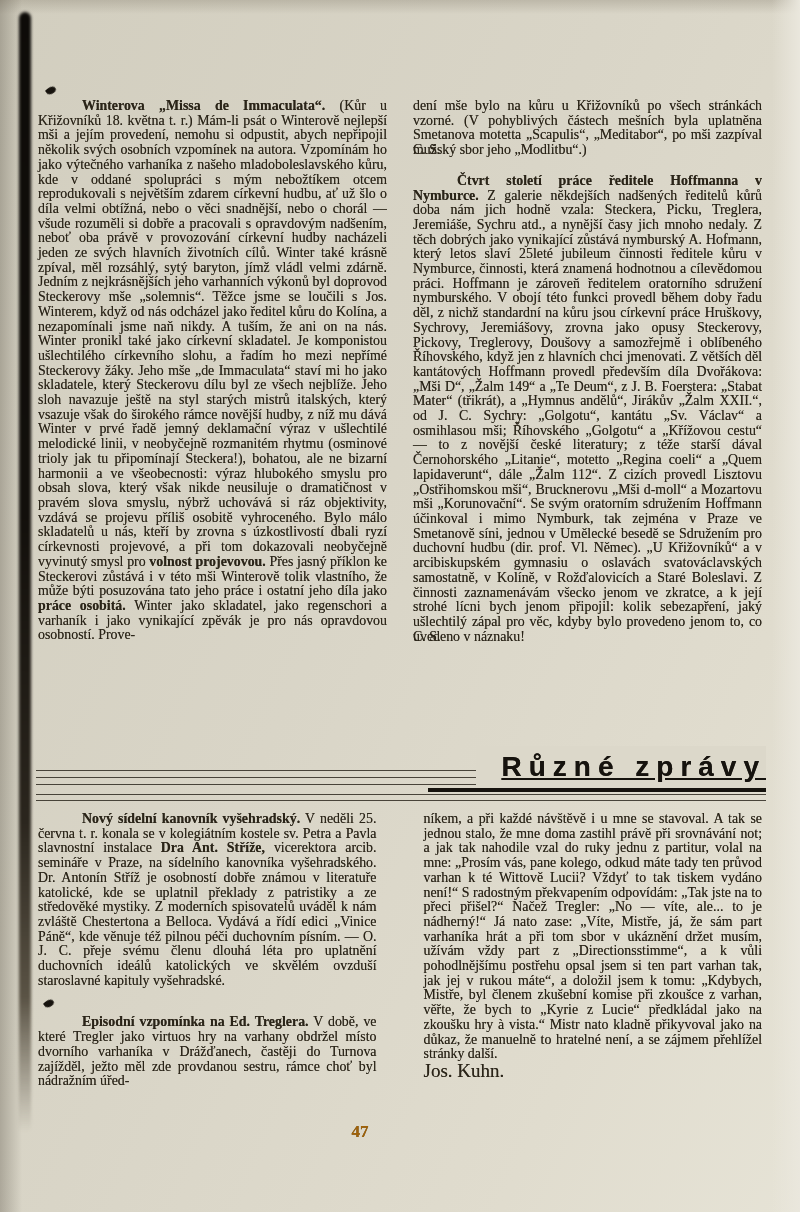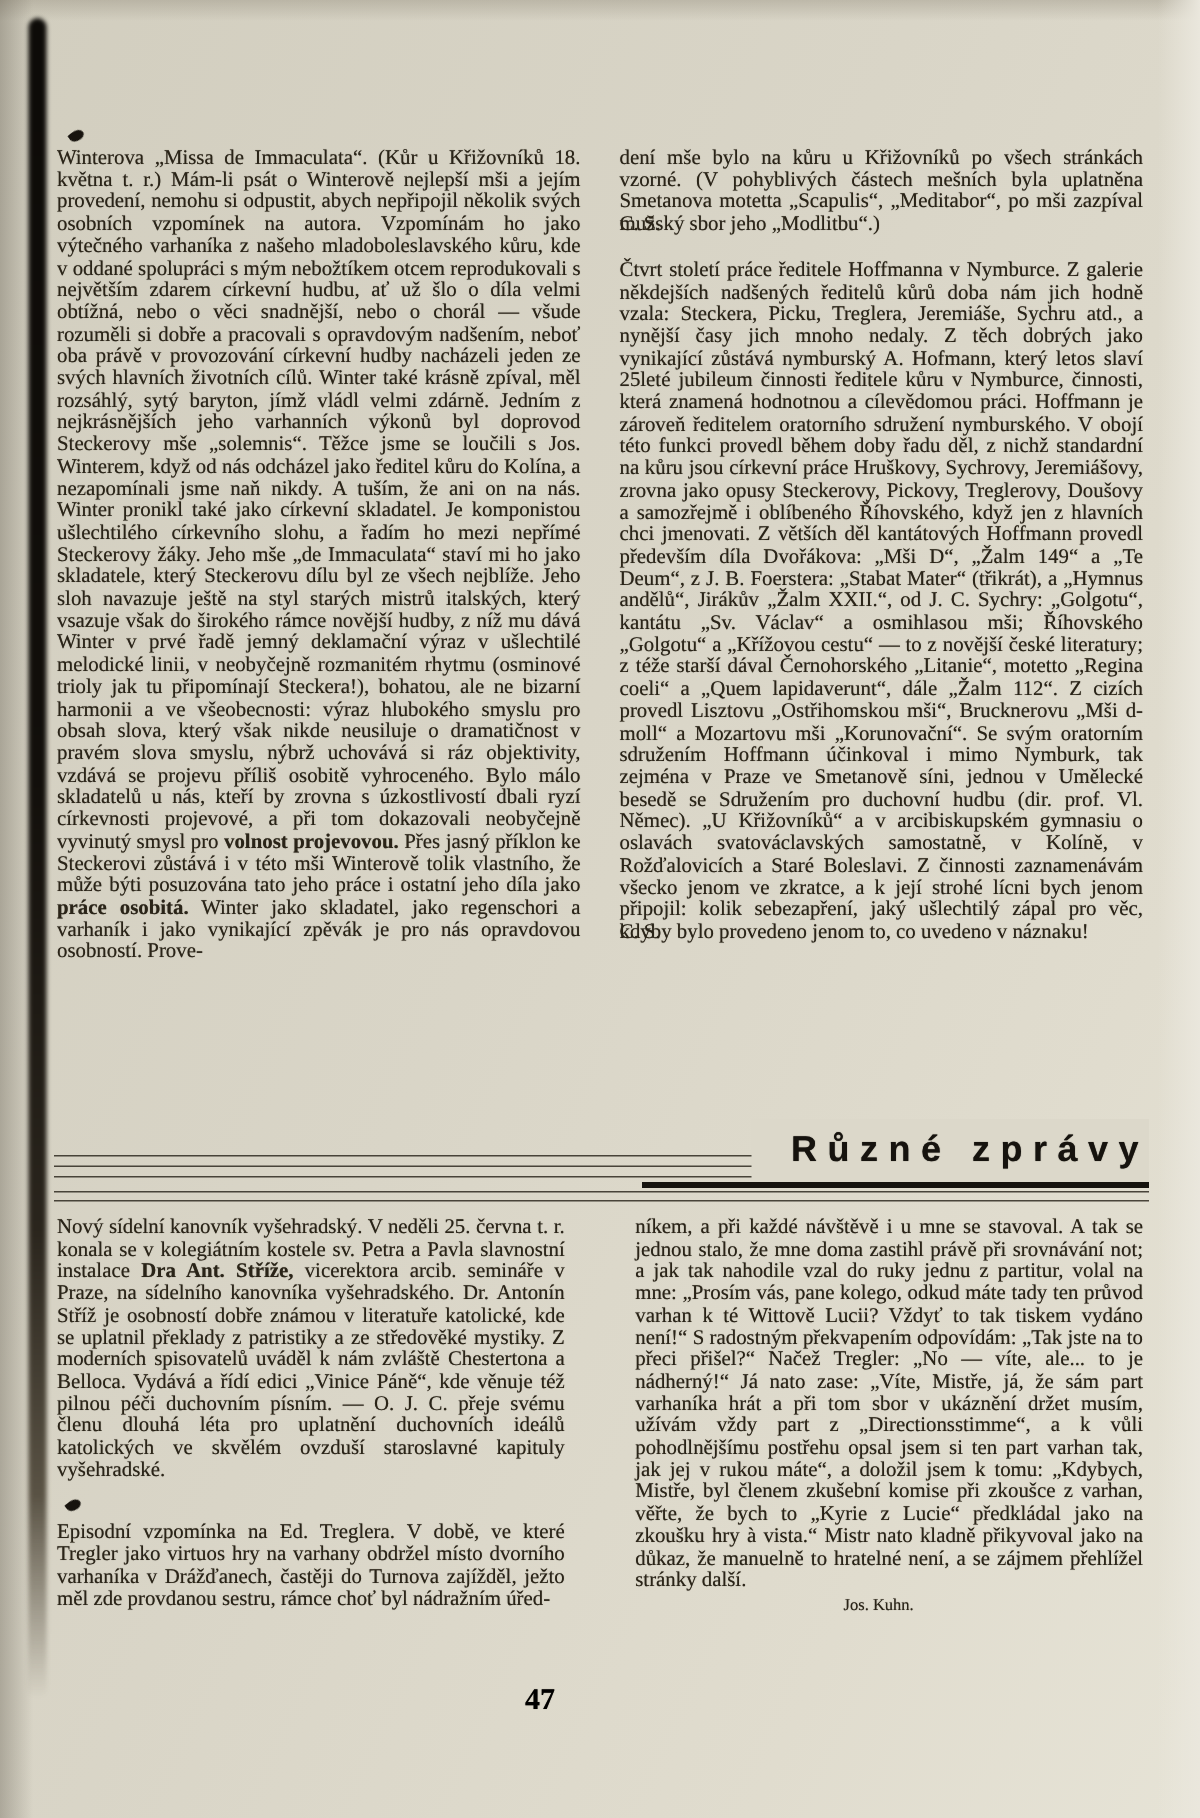--- a/index.html
+++ b/index.html
@@ -16,43 +16,43 @@
     background:linear-gradient(to right,rgba(70,64,52,.30),rgba(70,64,52,0));}
   .gutter-bar{position:absolute;left:19px;top:12px;width:12px;height:1120px;border-radius:7px;
     background:linear-gradient(to bottom,#0d0b08 0%,#120f0b 45%,#2a251d 72%,#5a5345 88%,rgba(90,83,69,0) 100%);
     filter:blur(1.4px);}
   .col-row{position:absolute;left:38px;width:724px;display:flex;gap:26px;}
   .top-row{top:99px;}
   .bottom-row{top:812px;gap:47px;}
   .col{width:349px;}
   p{margin:0;text-align:justify;font-size:13.9px;line-height:14.7px;color:#2a2418;
     text-shadow:0 0 .5px rgba(42,36,24,.65);}
-  .lead{font-weight:normal;}
+  .lead{font-weight:bold;margin-left:44px;}
   b.ib{font-weight:bold;margin-top:36px;}
   .sig{ text-align:left;font-size:13.9px;line-height:14.7px;color:#2a2418;
     margin-top:-14.7px;padding-right:4px;text-shadow:0 0 .5px rgba(42,36,24,.65);}
-  .sig-line{text-align:center;font-size:11px;line-height:15px;color:#2a2418;
+  .sig-line{text-align:left;font-size:19px;line-height:15px;color:#2a2418;
     margin-top:1px;padding-right:14px;text-shadow:0 0 .5px rgba(42,36,24,.65);}
   .para-gap{margin-top:16px;}
   .ornament{position:absolute;width:10px;height:7px;background:#17130e;
     border-radius:10% 85% 60% 85%;transform:rotate(-38deg);filter:blur(.3px);}
   .orn-top{left:46px;top:87px;}
   .orn-row{position:relative;height:20px;margin-top:7px;}
   .orn-inline{left:6px;top:5px;}
   .divider{position:absolute;left:36px;top:746px;width:730px;height:60px;}
   .staff-line{position:absolute;left:0;width:100%;height:1.4px;background:#2e2920;opacity:.85;}
   .divider-heading{position:absolute;right:0;top:0;height:42px;z-index:2;
     background:#dcd8ca;padding-left:26px;display:flex;align-items:center;}
   .divider-heading span{
     font-family:"Liberation Sans","DejaVu Sans",sans-serif;font-weight:700;
-    font-size:24px;letter-spacing:7px;color:#16130e;white-space:nowrap;
-    text-shadow:0 0 .6px rgba(22,19,14,.8);}
+    font-size:28px;letter-spacing:7px;color:#16130e;white-space:nowrap;
+    text-shadow:0 0 .6px rgba(22,19,14,.8);text-decoration:underline;}
   .thick-rule{position:absolute;right:0;top:42px;width:338px;height:3.6px;background:#16130e;z-index:2;}
   .page-num{position:absolute;left:330px;top:1122px;width:60px;text-align:center;
-    font-weight:bold;font-size:20px;color:#000000;text-shadow:0 0 .5px rgba(36,31,22,.7);}
+    font-weight:bold;font-size:17px;color:#a16207;text-shadow:0 0 .5px rgba(36,31,22,.7);}
 </style>
 </head>
 <body>
 
 <div class="top-edge"></div>
 <div class="right-edge"></div>
 <div class="gutter-soft"></div>
 <div class="gutter-bar"></div>
 
 <span class="ornament orn-top"></span>

